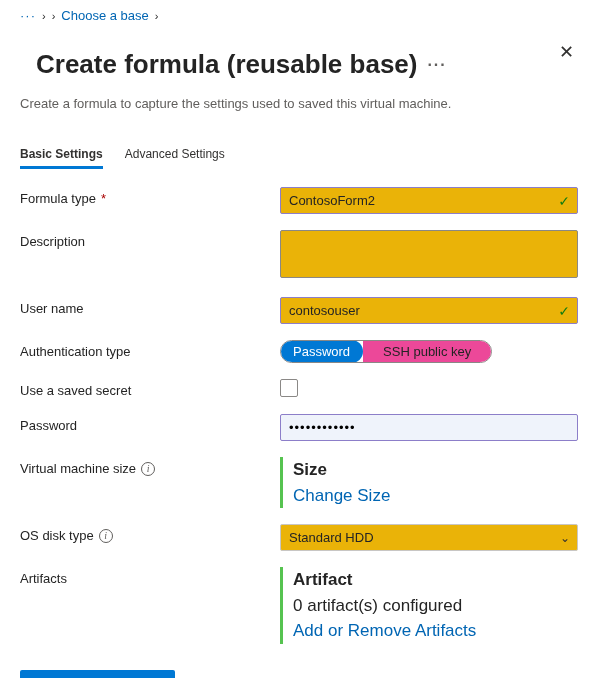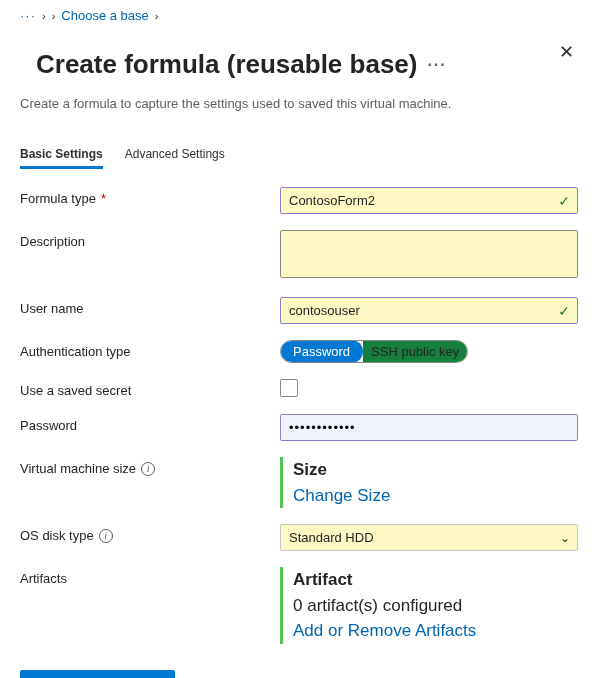--- a/index.html
+++ b/index.html
@@ -56,38 +56,38 @@
   .label-col { width: 250px; font-size:13px; color: var(--text); padding-top:4px; display:flex; align-items:center; gap:5px;}
   .req { color:#a80000; }
   .input-col { flex:1; }
   .text-input, .textarea, .select {
     width: 100%;
     font-family: inherit;
     font-size: 13px;
     padding: 5px 8px;
     border: 1px solid var(--border);
     border-radius: 2px;
-    background:#fef9c3;
+    background:#eab308;
     color: var(--text);
   }
   .text-input.validated, .textarea.validated {
     border-color: var(--purple-border);
   }
   .input-wrap { position:relative; }
   .input-wrap .check {
     position:absolute; right:8px; top:50%; transform:translateY(-50%);
     color:#107c10; font-size:14px; pointer-events:none;
   }
   .textarea { height:48px; resize:none; }
   .pill-group {
     display:inline-flex; align-items:center;
     border:1px solid var(--border); border-radius:999px; overflow:hidden;
     font-size:13px;
   }
-  .pill { padding:3px 8px; cursor:pointer; background:#15803d; }
+  .pill { padding:3px 20px; cursor:pointer; background:#ec4899; }
   .pill.selected { background: var(--blue-btn); color:#fff; border-radius:999px; margin:-1px 0 -1px -1px; padding:4px 13px;}
   .checkbox {
     width:18px; height:18px; border:1px solid var(--border); border-radius:2px; background:#fff; cursor:pointer;
   }
   .password-input {
     width:100%; font-family:inherit; font-size:13px; padding:5px 8px;
     border:1px solid var(--purple-border); border-radius:2px;
     background:#eff3fb;
     letter-spacing:1px;
   }

